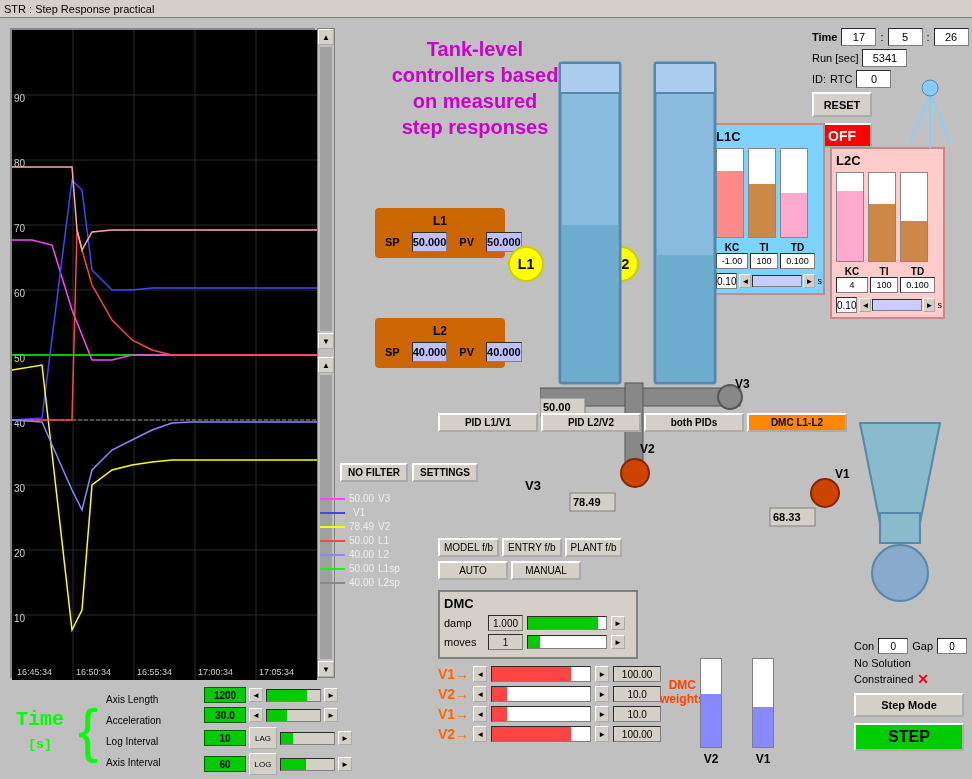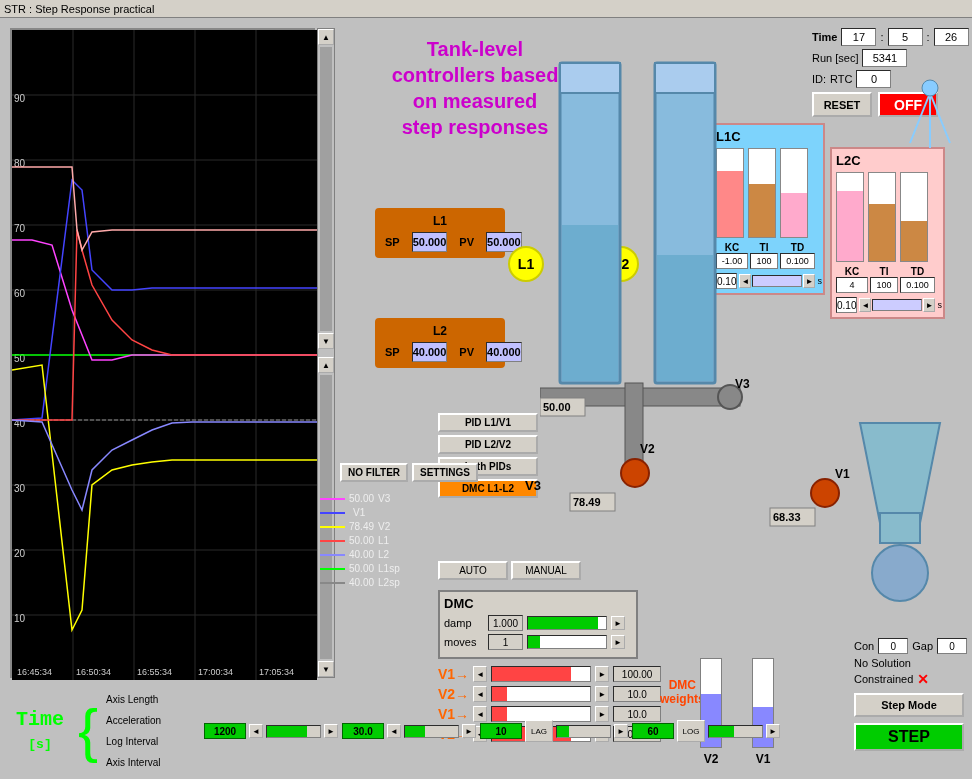--- a/index.html
+++ b/index.html
@@ -273,21 +273,21 @@
       height: 16px;
       text-align: center;
       font-size: 10px;
     }
     
     .pid-btns {
       position: absolute;
       left: 438px;
       top: 395px;
       display: flex;
-      flex-direction: column;
+      flex-direction: row;
       gap: 3px;
     }
   </style>
 </head>
 <body>
 
 <div class="title-bar">
   <span>STR : Step Response practical</span>
 </div>
 
@@ -451,21 +451,21 @@
     <div class="info-row">
       <span>Run [sec]</span>
       <div class="info-value" style="width:45px;">5341</div>
     </div>
     <div class="info-row">
       <span>ID:</span>
       <span>RTC</span>
       <div class="info-value" style="width:25px;">0</div>
     </div>
 
-    <div style="display:flex;gap:6px;margin-top:4px;">
+    <div style="display:flex;gap:6px;margin-top:4px;flex-direction:column;">
       <button class="btn" style="width:60px;height:25px;font-size:11px;">RESET</button>
       <button class="btn btn-red" style="width:60px;height:25px;background:#ff0000;color:#fff;font-size:14px;font-weight:bold;">OFF</button>
     </div>
   </div>
 
   <div style="position:absolute;left:710px;top:105px;width:115px;background:#7dd3fc;border:2px solid #cc8888;padding:4px;">
     <div style="font-weight:bold;font-size:13px;">L1C</div>
     <div style="display:flex;gap:4px;margin-top:4px;">
 
       <div style="display:flex;flex-direction:column;align-items:center;">
@@ -607,20 +607,25 @@
     <button class="btn btn-orange" style="width:100px;font-size:10px;">DMC L1-L2</button>
   </div>
 
   <div style="position:absolute;left:340px;top:445px;display:flex;gap:4px;">
     <button class="btn" style="font-size:10px;">NO FILTER</button>
     <button class="btn" style="font-size:10px;">SETTINGS</button>
   </div>
 
   <div style="position:absolute;left:525px;top:460px;font-weight:bold;font-size:13px;">V3</div>
 
+  <div class="mode-btns">
+    <button class="mode-btn">MODEL f/b</button>
+    <button class="mode-btn">ENTRY f/b</button>
+    <button class="mode-btn">PLANT f/b</button>
+  </div>
 
   <div class="auto-manual">
     <button class="mode-btn" style="width:70px;background:#d4d0c8;">AUTO</button>
     <button class="mode-btn" style="width:70px;">MANUAL</button>
   </div>
 
   <div class="dmc-panel">
     <div class="dmc-title">DMC</div>
     <div class="dmc-row">
       <span class="dmc-label">damp</span>
@@ -725,21 +730,21 @@
 
     <div style="font-size:60px;color:#00ff00;font-weight:100;line-height:1;">{</div>
 
     <div style="display:flex;flex-direction:column;justify-content:space-around;height:85px;width:90px;font-size:10px;">
       <span>Axis Length</span>
       <span>Acceleration</span>
       <span>Log Interval</span>
       <span>Axis Interval</span>
     </div>
 
-    <div style="display:flex;gap:4px;justify-content:center;height:85px;">
+    <div style="display:flex;flex-direction:column;gap:4px;justify-content:center;height:85px;">
 
       <div style="display:flex;align-items:center;gap:3px;">
         <input type="text" value="1200" style="width: 42px; height: 16px; background: rgb(0, 204, 0); border: 1px solid rgb(0, 102, 0); font-size: 10px; text-align: center; font-weight: bold;">
         <button style="width:14px;height:14px;background:#d4d0c8;border:1px outset #fff;font-size:8px;cursor:pointer;">◄</button>
         <div style="width:55px;height:13px;background:#d4d0c8;border:1px inset #808080;position:relative;">
           <div style="position:absolute;top:0;left:0;width:40px;height:100%;background:#00cc00;"></div>
         </div>
         <button style="width:14px;height:14px;background:#d4d0c8;border:1px outset #fff;font-size:8px;cursor:pointer;">►</button>
       </div>
 

